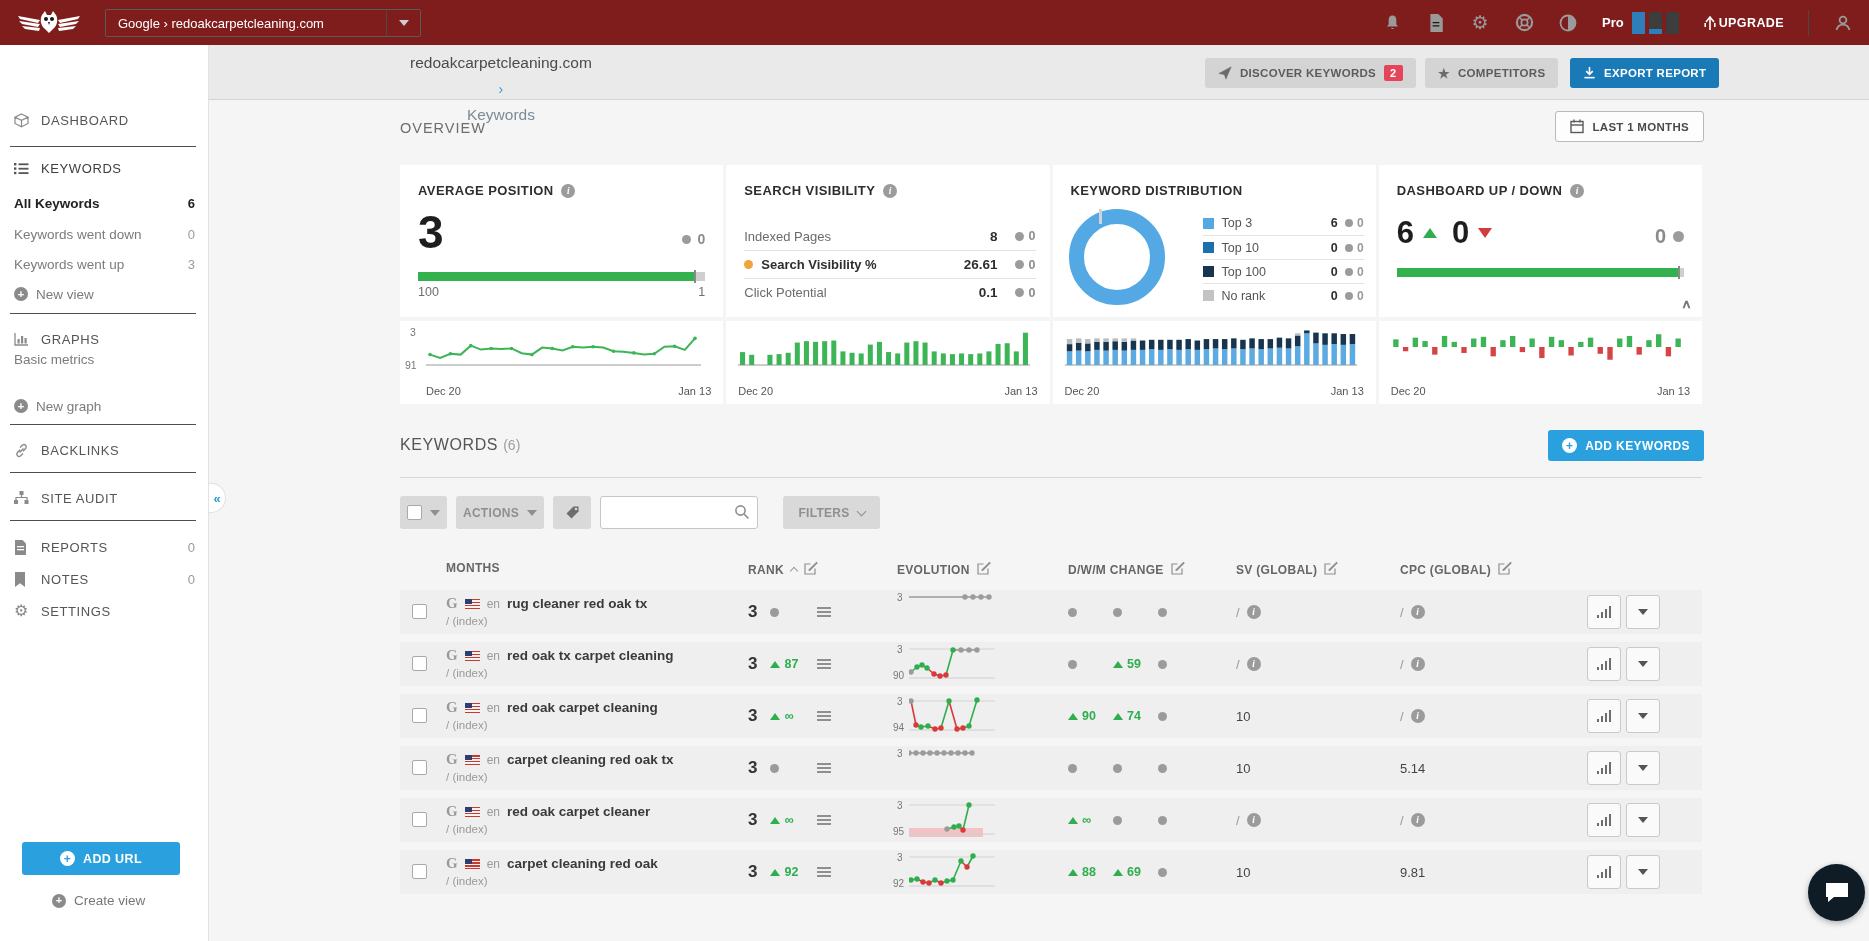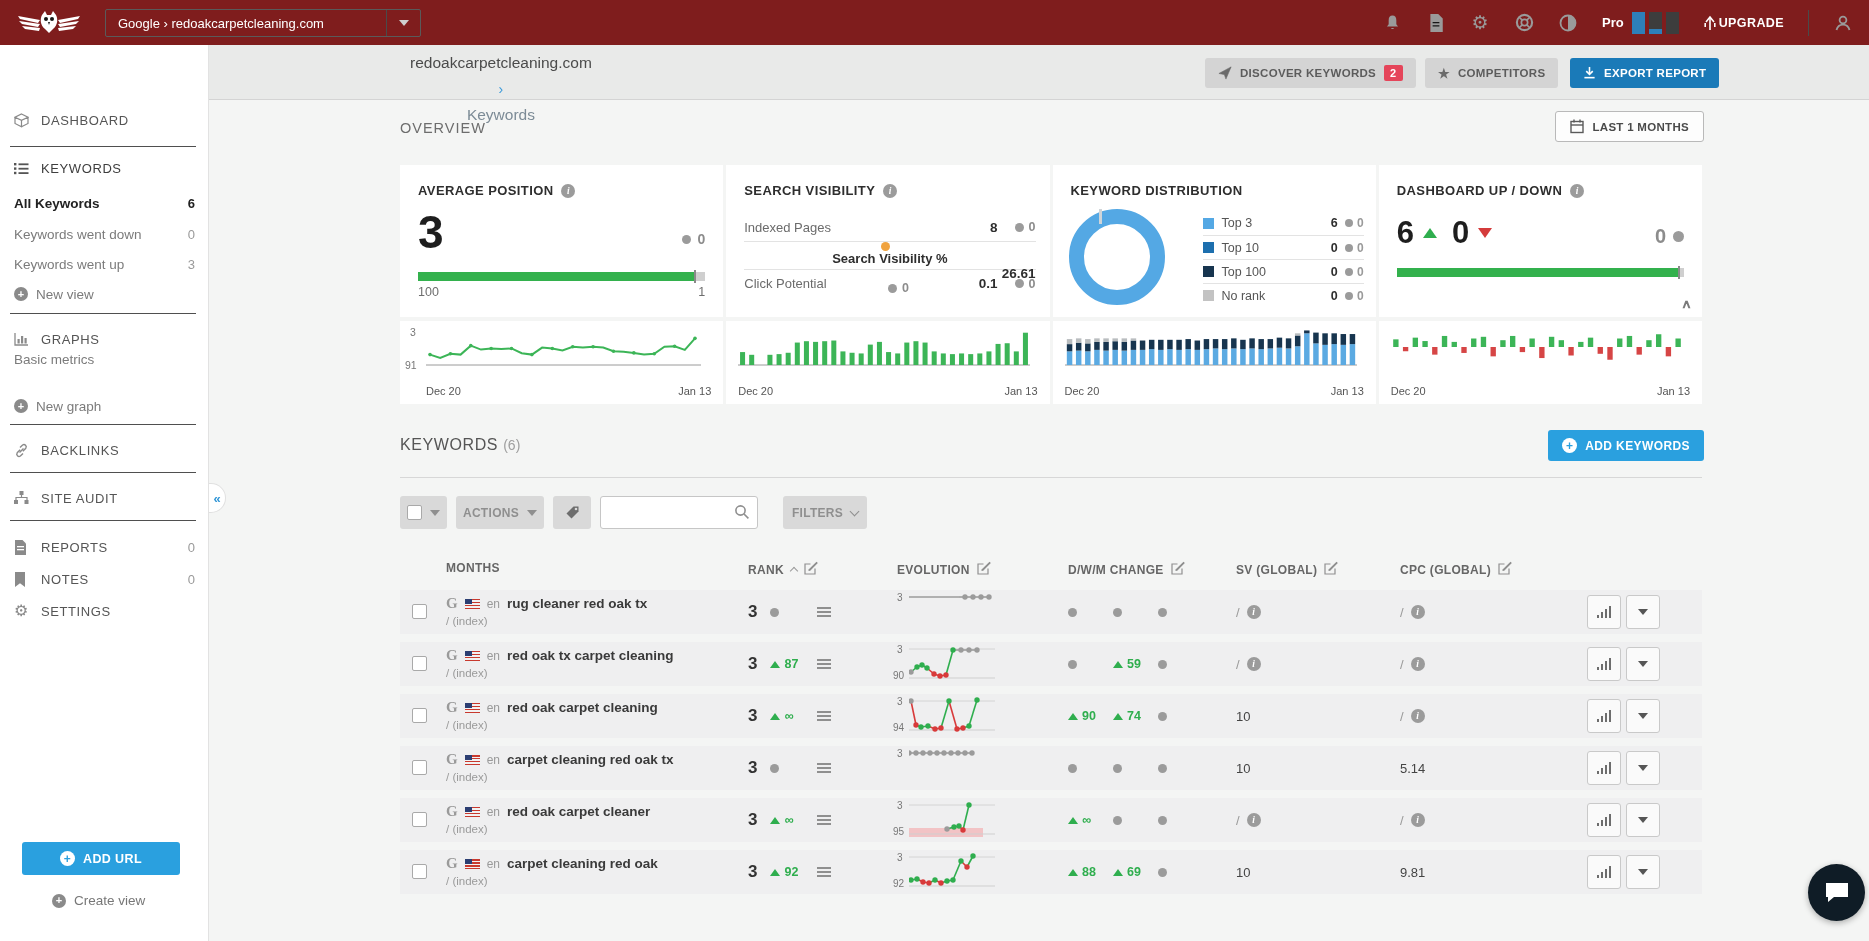--- a/index.html
+++ b/index.html
@@ -67,24 +67,24 @@
   .info-i{width:14px;height:14px;border-radius:50%;background:#9b9b9b;color:#fff;font:italic 700 9.5px "Liberation Serif",serif;
     display:inline-flex;align-items:center;justify-content:center;cursor:pointer;flex:0 0 auto;}
   .big-num{position:absolute;left:18px;top:44px;font-size:46px;font-weight:700;color:#1e1e1e;line-height:1;}
   .side-dotval{position:absolute;right:18px;top:66px;display:flex;align-items:center;gap:6px;color:#8c8c8c;font-weight:700;font-size:14px;}
   .gdot{width:9px;height:9px;border-radius:50%;background:#9b9b9b;display:inline-block;flex:0 0 auto;}
   .pbar{position:absolute;left:18px;top:107px;height:9px;background:#cfcfcf;}
   .pbar .fill{position:absolute;left:0;top:0;height:9px;background:#33b14d;}
   .pbar .tick{position:absolute;top:-2px;width:2px;height:13px;background:#8a8a8a;}
   .pbar-lab{position:absolute;top:120px;font-size:12.5px;color:#6e6e6e;}
 
-  .sv-rows{position:absolute;left:18px;right:14px;top:48px;text-align:right;}
+  .sv-rows{position:absolute;left:18px;right:14px;top:57px;text-align:right;}
   .sv-row{height:28px;display:flex;align-items:center;border-top:1px solid #e3e3e3;font-size:13px;color:#6b6b6b;}
   .sv-row:first-child{border-top:none;}
-  .sv-row.bold{color:#2e2e2e;font-weight:700;flex-direction:column;}
+  .sv-row.bold{color:#2e2e2e;font-weight:700;}
   .odot{width:9px;height:9px;border-radius:50%;background:#f0a33f;margin-right:8px;flex:0 0 auto;}
   .sv-val{margin-left:auto;font-weight:700;color:#2e2e2e;font-size:13.5px;}
   .sv-side{width:38px;display:flex;align-items:center;justify-content:flex-end;gap:5px;color:#8c8c8c;font-weight:700;font-size:12.5px;}
 
   .donut{position:absolute;left:16px;top:44px;width:96px;height:96px;border-radius:50%;border:15px solid #54a8e4;}
   .donut-notch{position:absolute;left:46px;top:44px;width:3px;height:15px;background:#cfd4d8;}
   .dist-legend{position:absolute;left:150px;right:12px;top:46px;}
   .dl-row{height:24px;display:flex;align-items:center;border-top:1px solid #e3e3e3;font-size:12.5px;color:#555;}
   .dl-row:first-child{border-top:none;}
   .dl-sw{width:11px;height:11px;margin-right:8px;flex:0 0 auto;}
@@ -734,21 +734,21 @@
           <circle cx="11" cy="4" r="1.3" fill="#d9d9d9"></circle>
         </svg>
     </div>
     <div class="search-wrap">
       <input type="text" placeholder="" style="">
       <span class="search-ic"><svg width="16" height="16" viewBox="0 0 16 16">
             <circle cx="6.5" cy="6.5" r="4.6" fill="none" stroke="#8f8f8f" stroke-width="1.6"></circle>
             <line x1="10" y1="10" x2="14.4" y2="14.4" stroke="#8f8f8f" stroke-width="1.6"></line>
           </svg></span>
     </div>
-    <div class="tbtn" style="width:84px;margin-left:25px">
+    <div class="tbtn" style="width:97px;margin-left:25px">
       <span>FILTERS</span>
         <span class="chev-dn"></span>
     </div>
   </div>
 
   <div class="thead">
     <div class="th" style="left:46px">
         <span>MONTHS</span>
       </div>
     <div class="th" style="left:348px">

